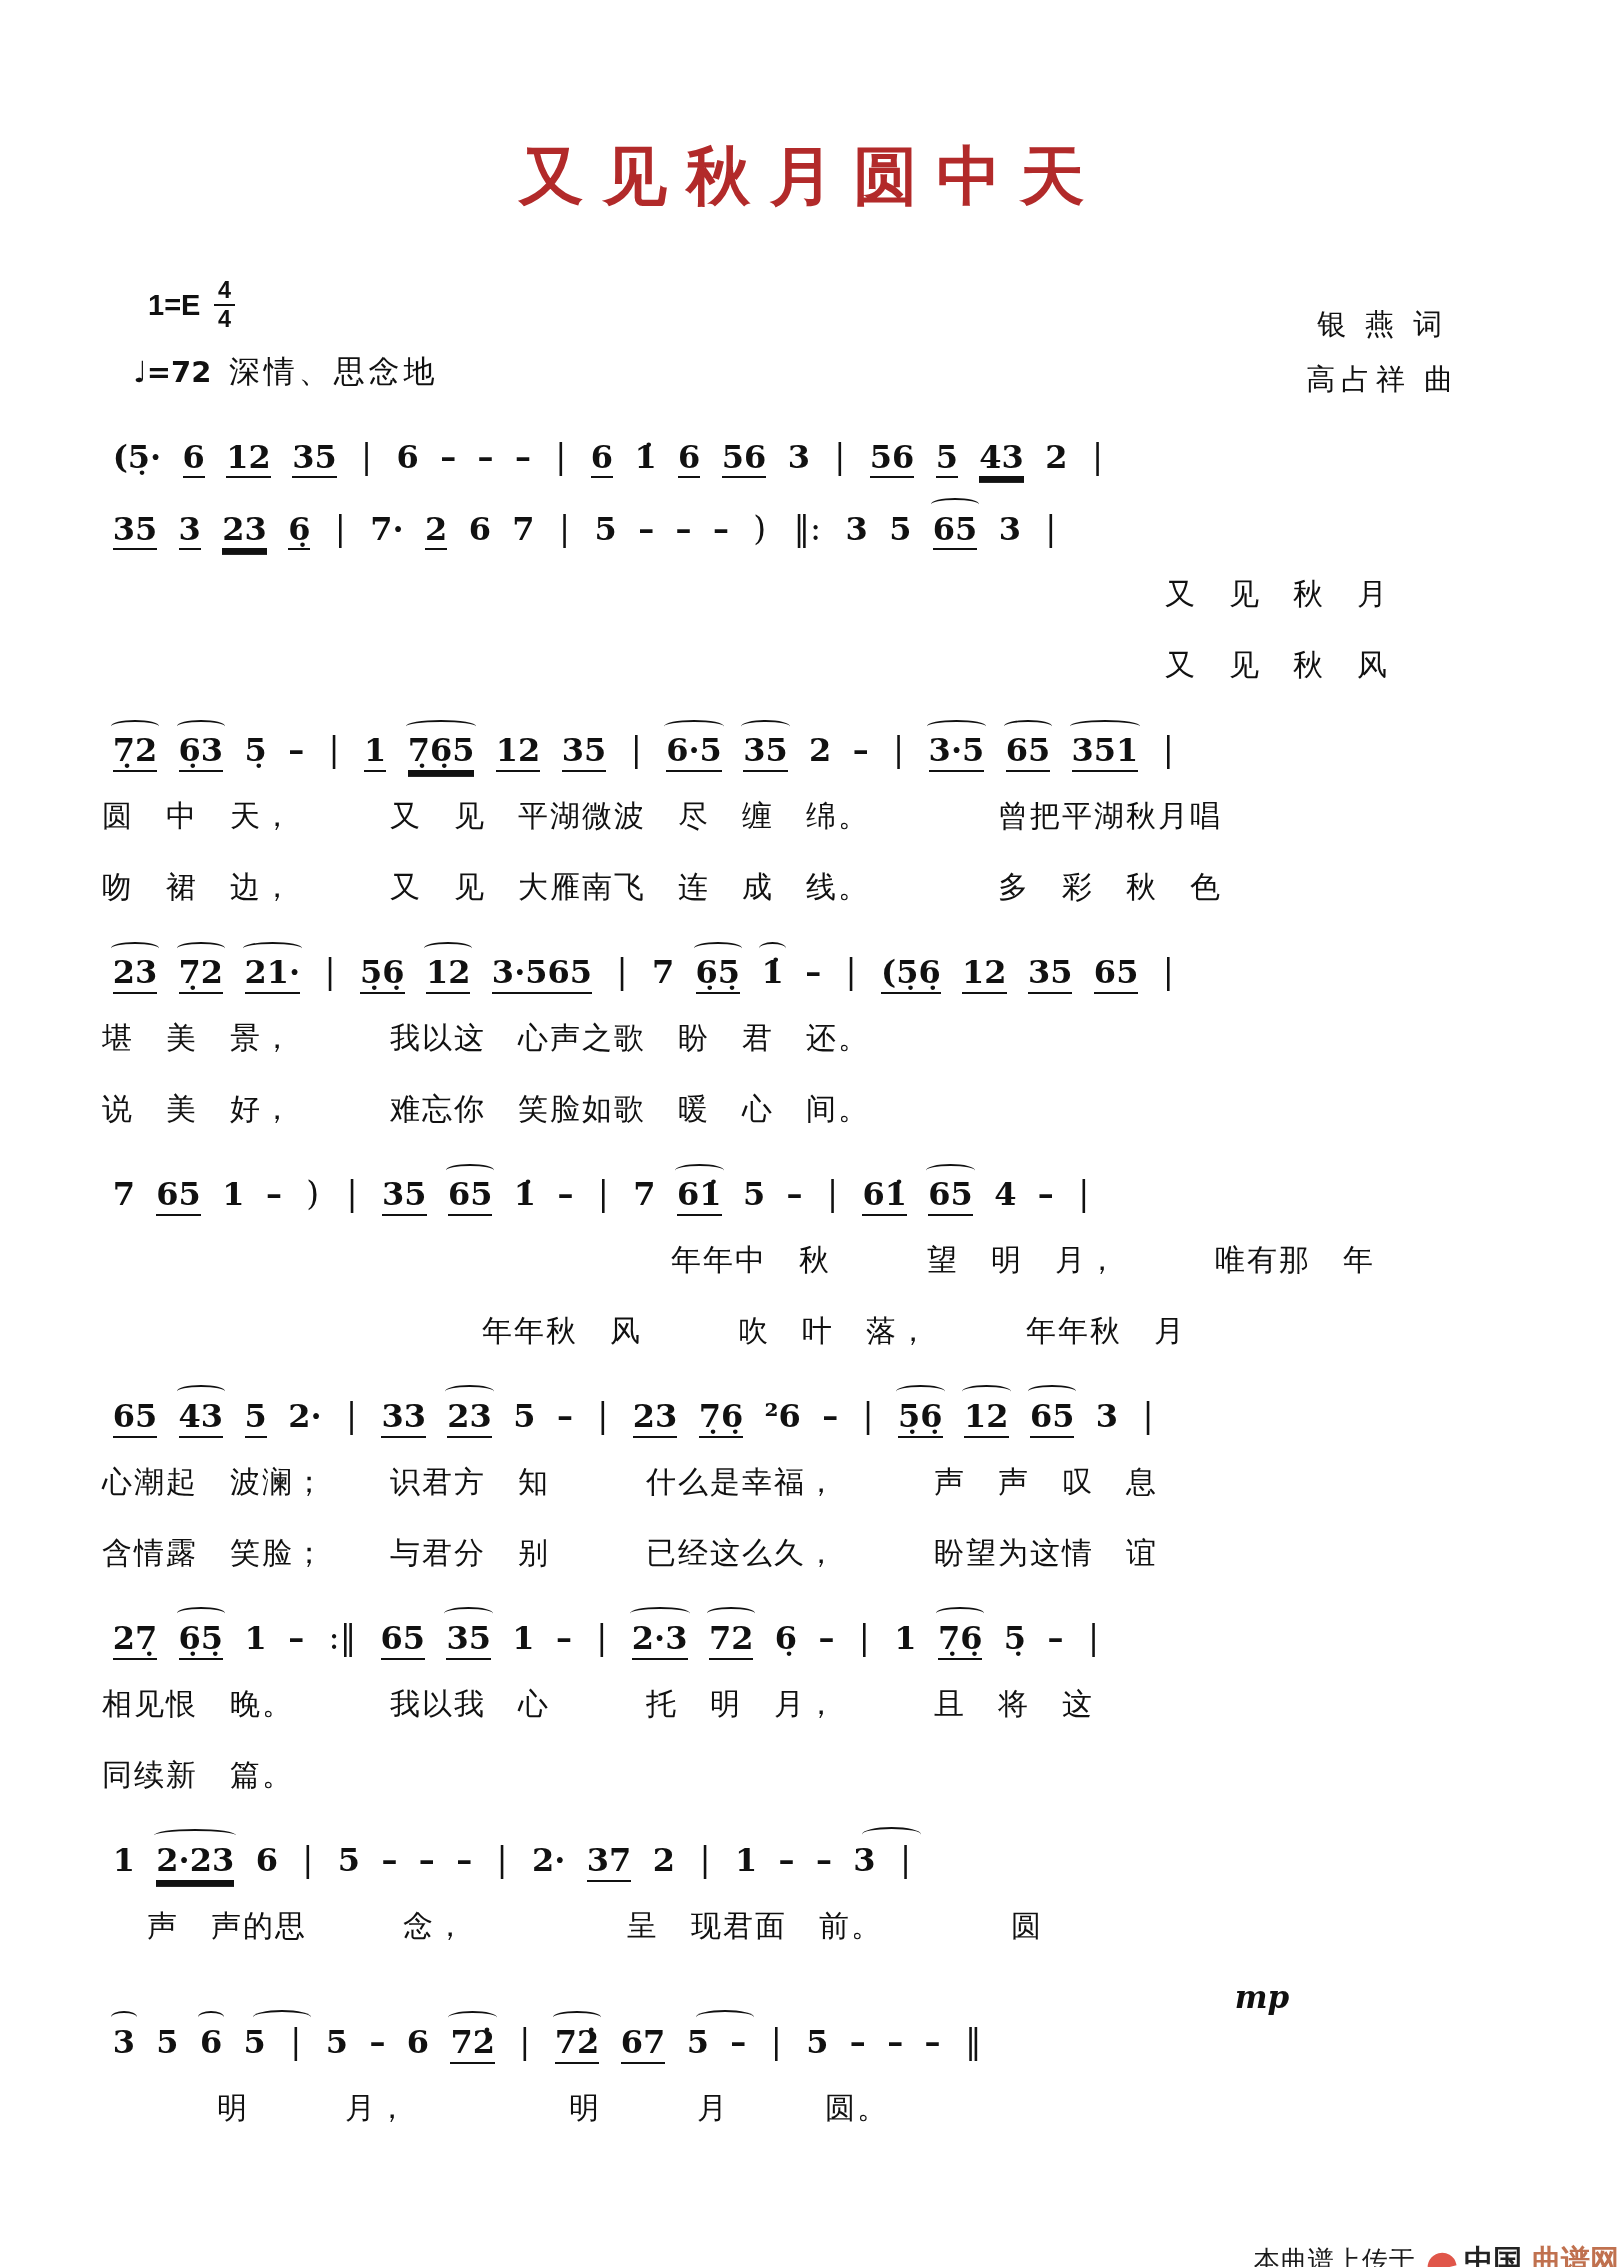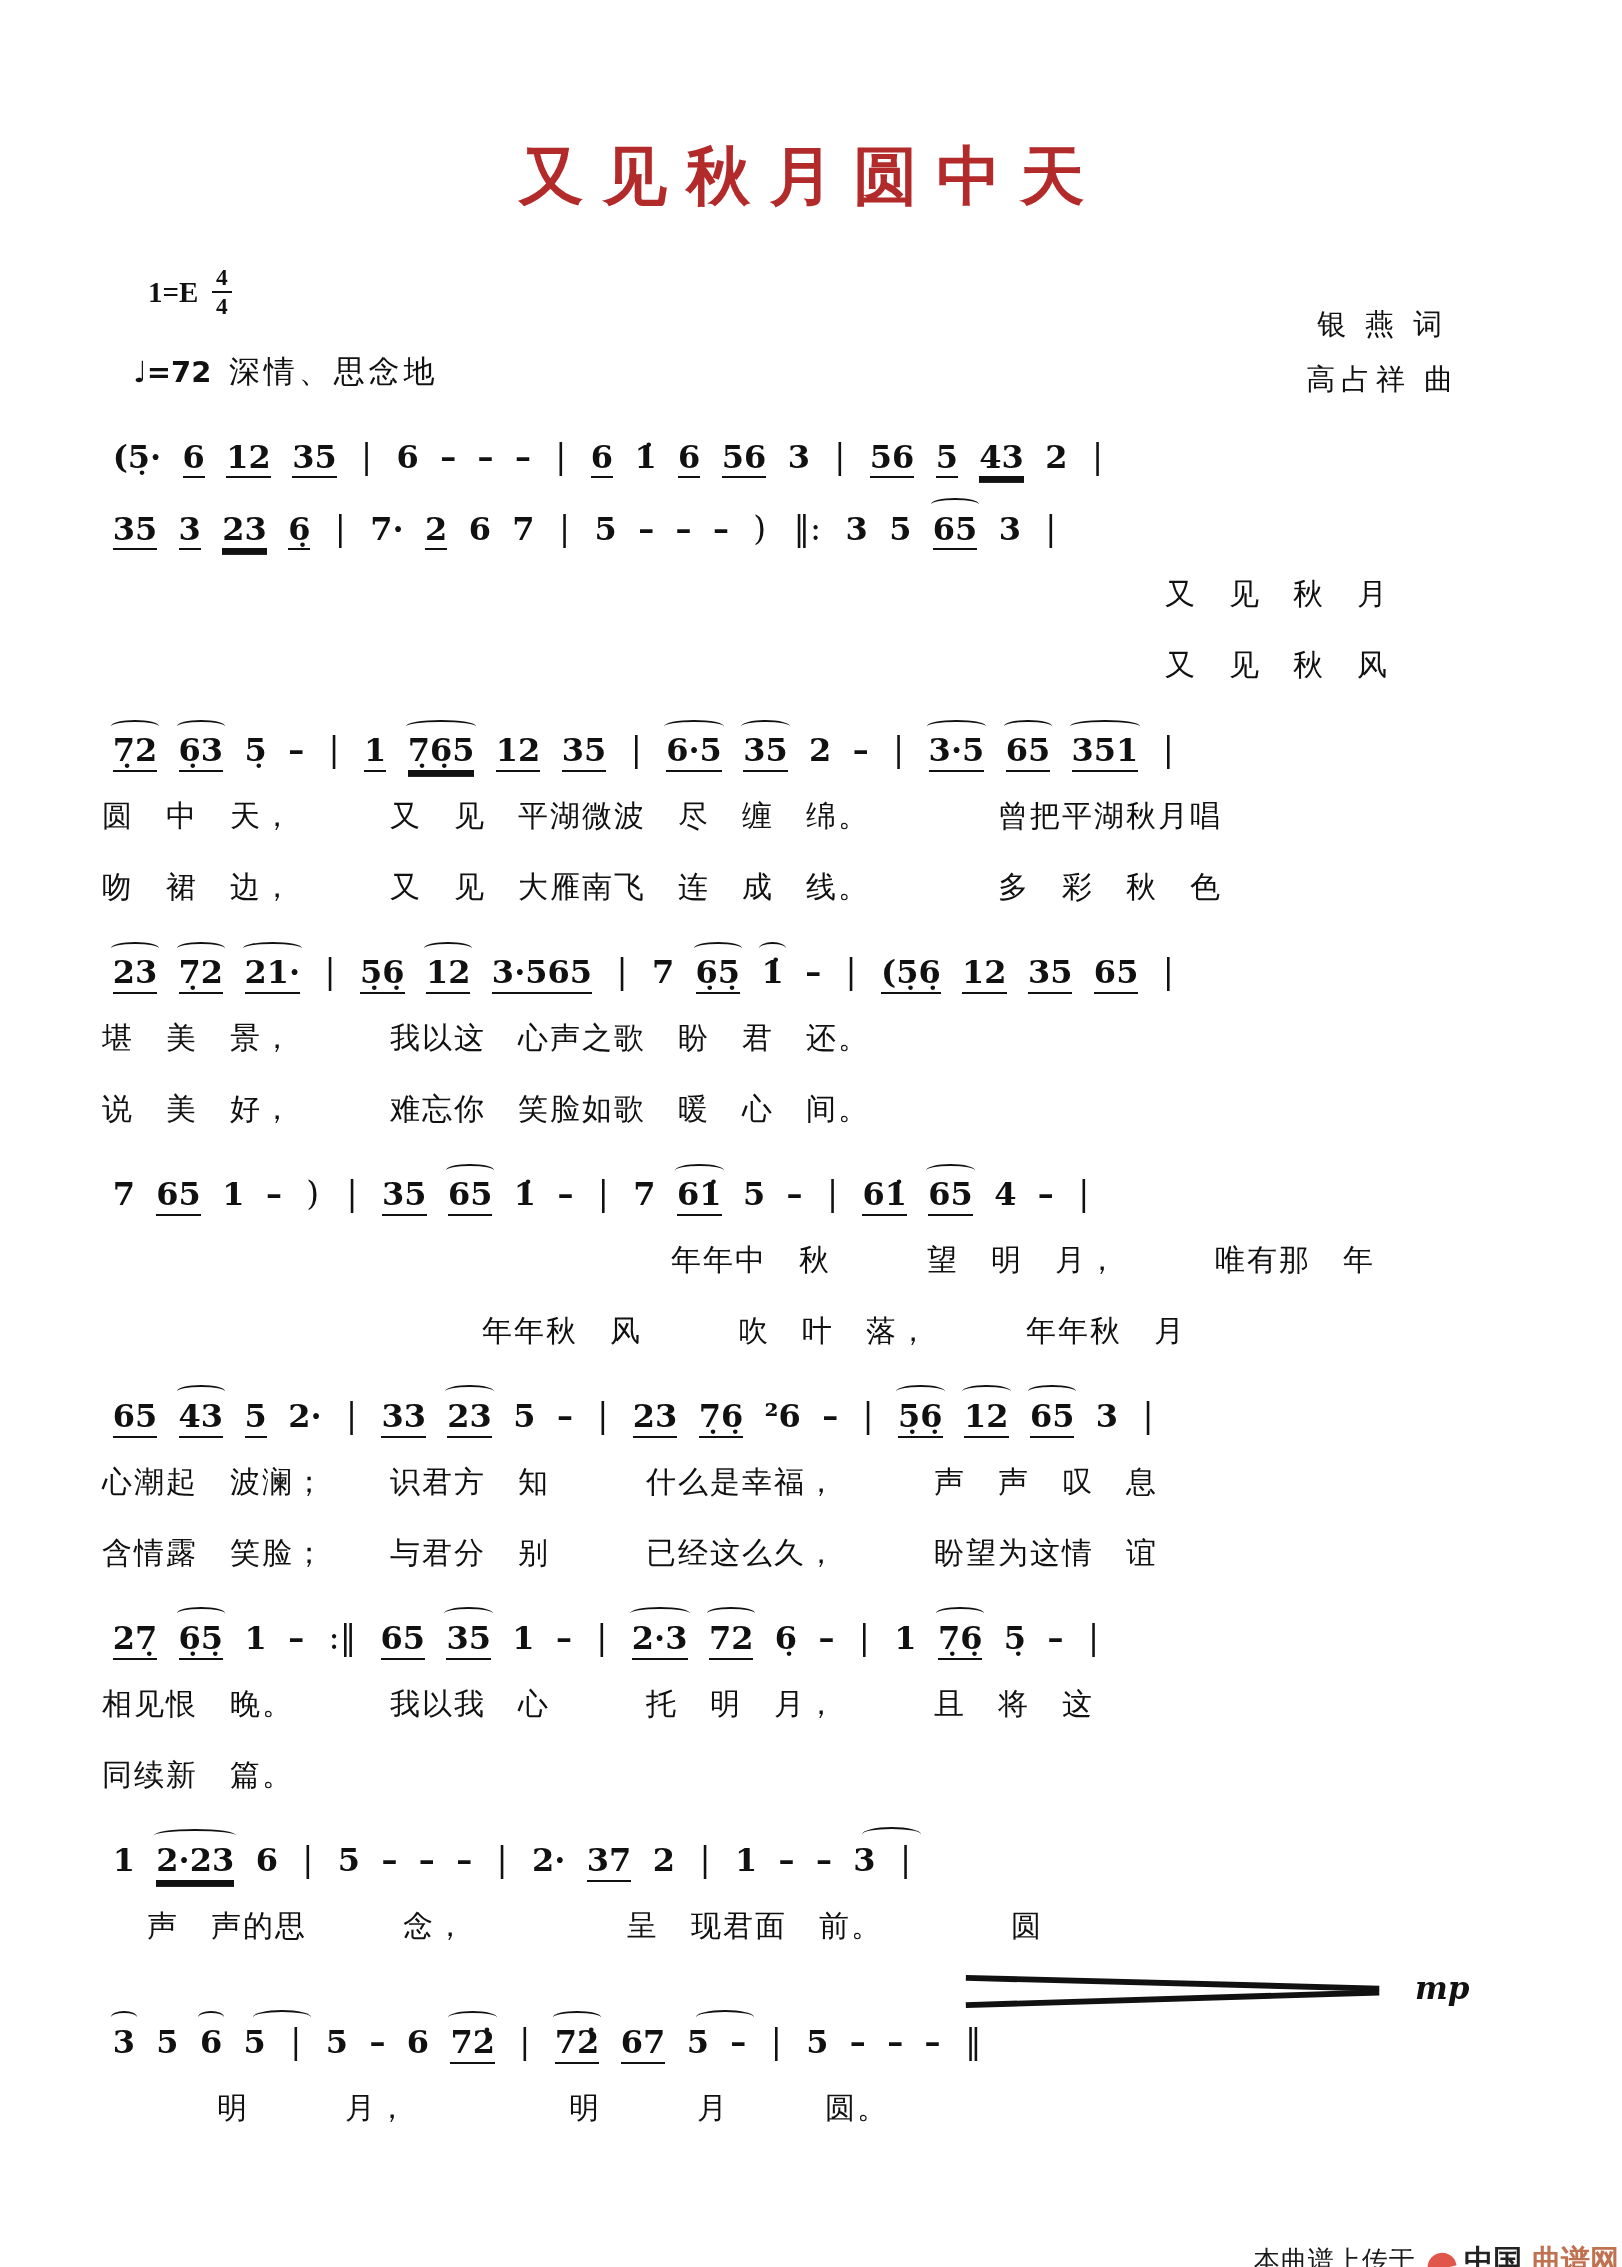--- a/index.html
+++ b/index.html
@@ -7,22 +7,22 @@
     position:relative;width:1623px;height:2267px;margin:8px auto;
     background:#ffffff;overflow:hidden;
     font-family:"Liberation Serif",serif;color:#111;
   }
   
   .title{
     position:absolute;top:125px;left:0;width:100%;text-align:center;
     font-size:64px;font-weight:700;color:#b22a2a;letter-spacing:19.5px;
     font-family:"Liberation Serif",serif;
   }
-  .keyrow{position:absolute;top:258px;left:148px;display:flex;align-items:center;
-    font-family:Liberation Serif, serif;font-weight:700;font-size:29px;}
+  .keyrow{position:absolute;top:271px;left:148px;display:flex;align-items:center;
+    font-family:Liberation Sans, sans-serif;font-weight:700;font-size:29px;}
   .meter{display:inline-block;margin-left:13.7px;text-align:center;line-height:1;
     font-size:23.4px;font-weight:700;vertical-align:middle;}
   .meter .num{display:block;border-bottom:2.9px solid #111;padding:0 3.9px 2px;}
   .meter .den{display:block;padding-top:2px;}
   .temporow{position:absolute;top:343px;left:133px;display:flex;align-items:center;gap:17.6px;}
   .tempo{font-family:"DejaVu Sans",sans-serif;font-weight:700;font-size:29px;}
   .expression{font-size:31px;letter-spacing:3.9px;}
   .credits{position:absolute;top:289px;right:164px;text-align:center;
     font-size:29px;line-height:55px;letter-spacing:5.9px;}
   
@@ -35,21 +35,21 @@
     white-space:nowrap;}
   .tok.bar{margin:0 13.7px;font-weight:400;font-size:33px;}
   .tok.u1{border-bottom:2.9px solid #111;padding-bottom:1px;}
   .tok.u2{border-bottom:2.9px solid #111;padding-bottom:1px;box-shadow:0 4.9px 0 #111;}
   .tok.arc::before{content:"";position:absolute;left:-2px;right:-2px;top:-12.7px;height:10.7px;
     border-top:2.9px solid #111;border-radius:100% 100% 0 0;}
   .tok.tie::after{content:"";position:absolute;left:40%;right:-45px;top:-14.6px;height:12.7px;
     border-top:2.9px solid #111;border-radius:100% 100% 0 0;}
   .lyric-row{font-size:30px;line-height:71px;letter-spacing:2px;white-space:pre;}
   
-  .hairpin-row{display:flex;align-items:flex-start;gap:26px;margin:5.9px 0 -13.7px 858px;height:45px;}
+  .hairpin-row{display:flex;align-items:center;gap:9px;margin:5.9px 0 -13.7px 858px;height:45px;flex-direction:column;}
   .dyn{font-family:"DejaVu Serif",serif;font-style:italic;font-weight:700;font-size:31px;}
   
   .footer{position:absolute;right:3.9px;bottom:-5.9px;display:flex;align-items:center;gap:9.8px;
     font-size:26px;}
   .footer .prefix{color:#1a1a1a;letter-spacing:1px;}
   .logo-fan{width:29px;height:15.6px;background:#e0564a;border-radius:15.6px 15.6px 0 0;
     transform:rotate(-14deg);display:inline-block;}
   .logo-cn{font-weight:700;font-size:29px;color:#222;}
   .logo-rest{font-weight:700;font-size:29px;color:#c0714f;}
 </style>

